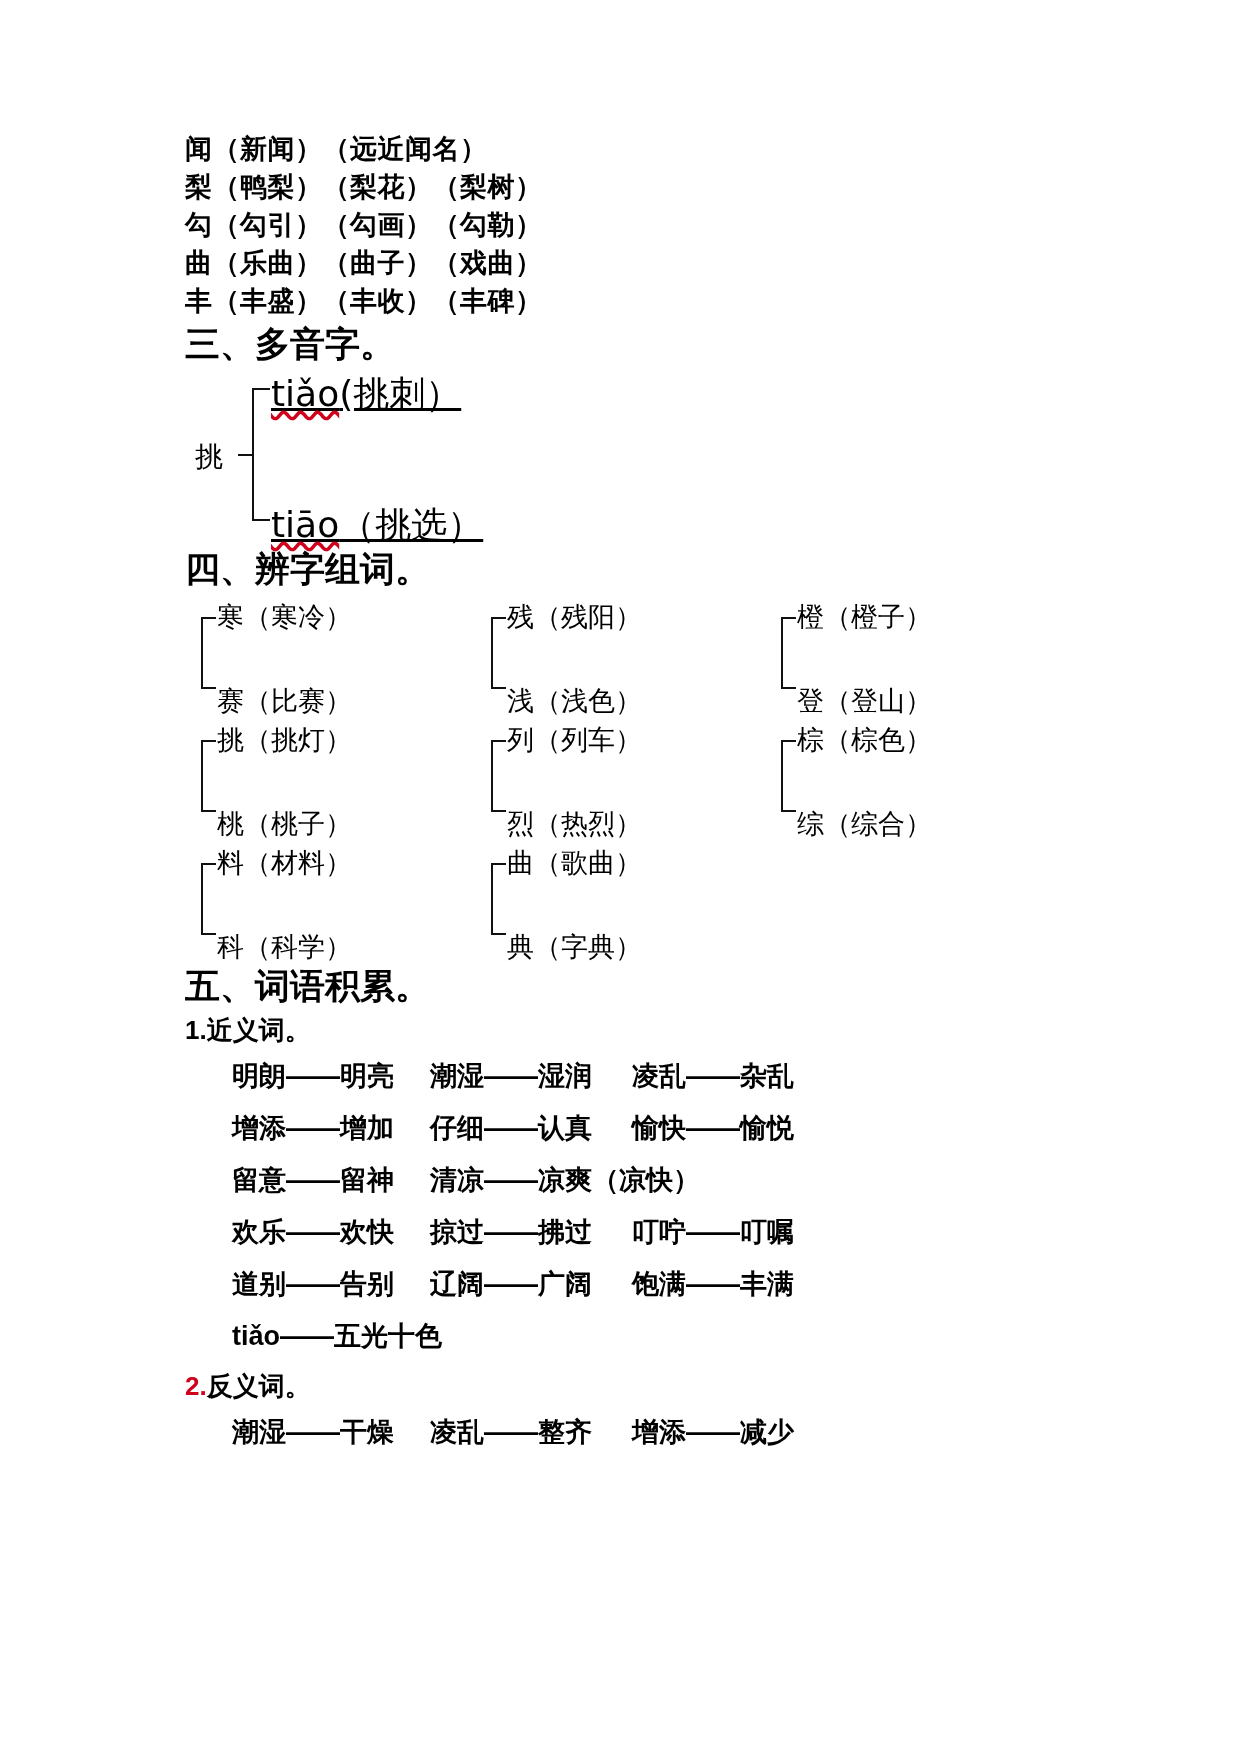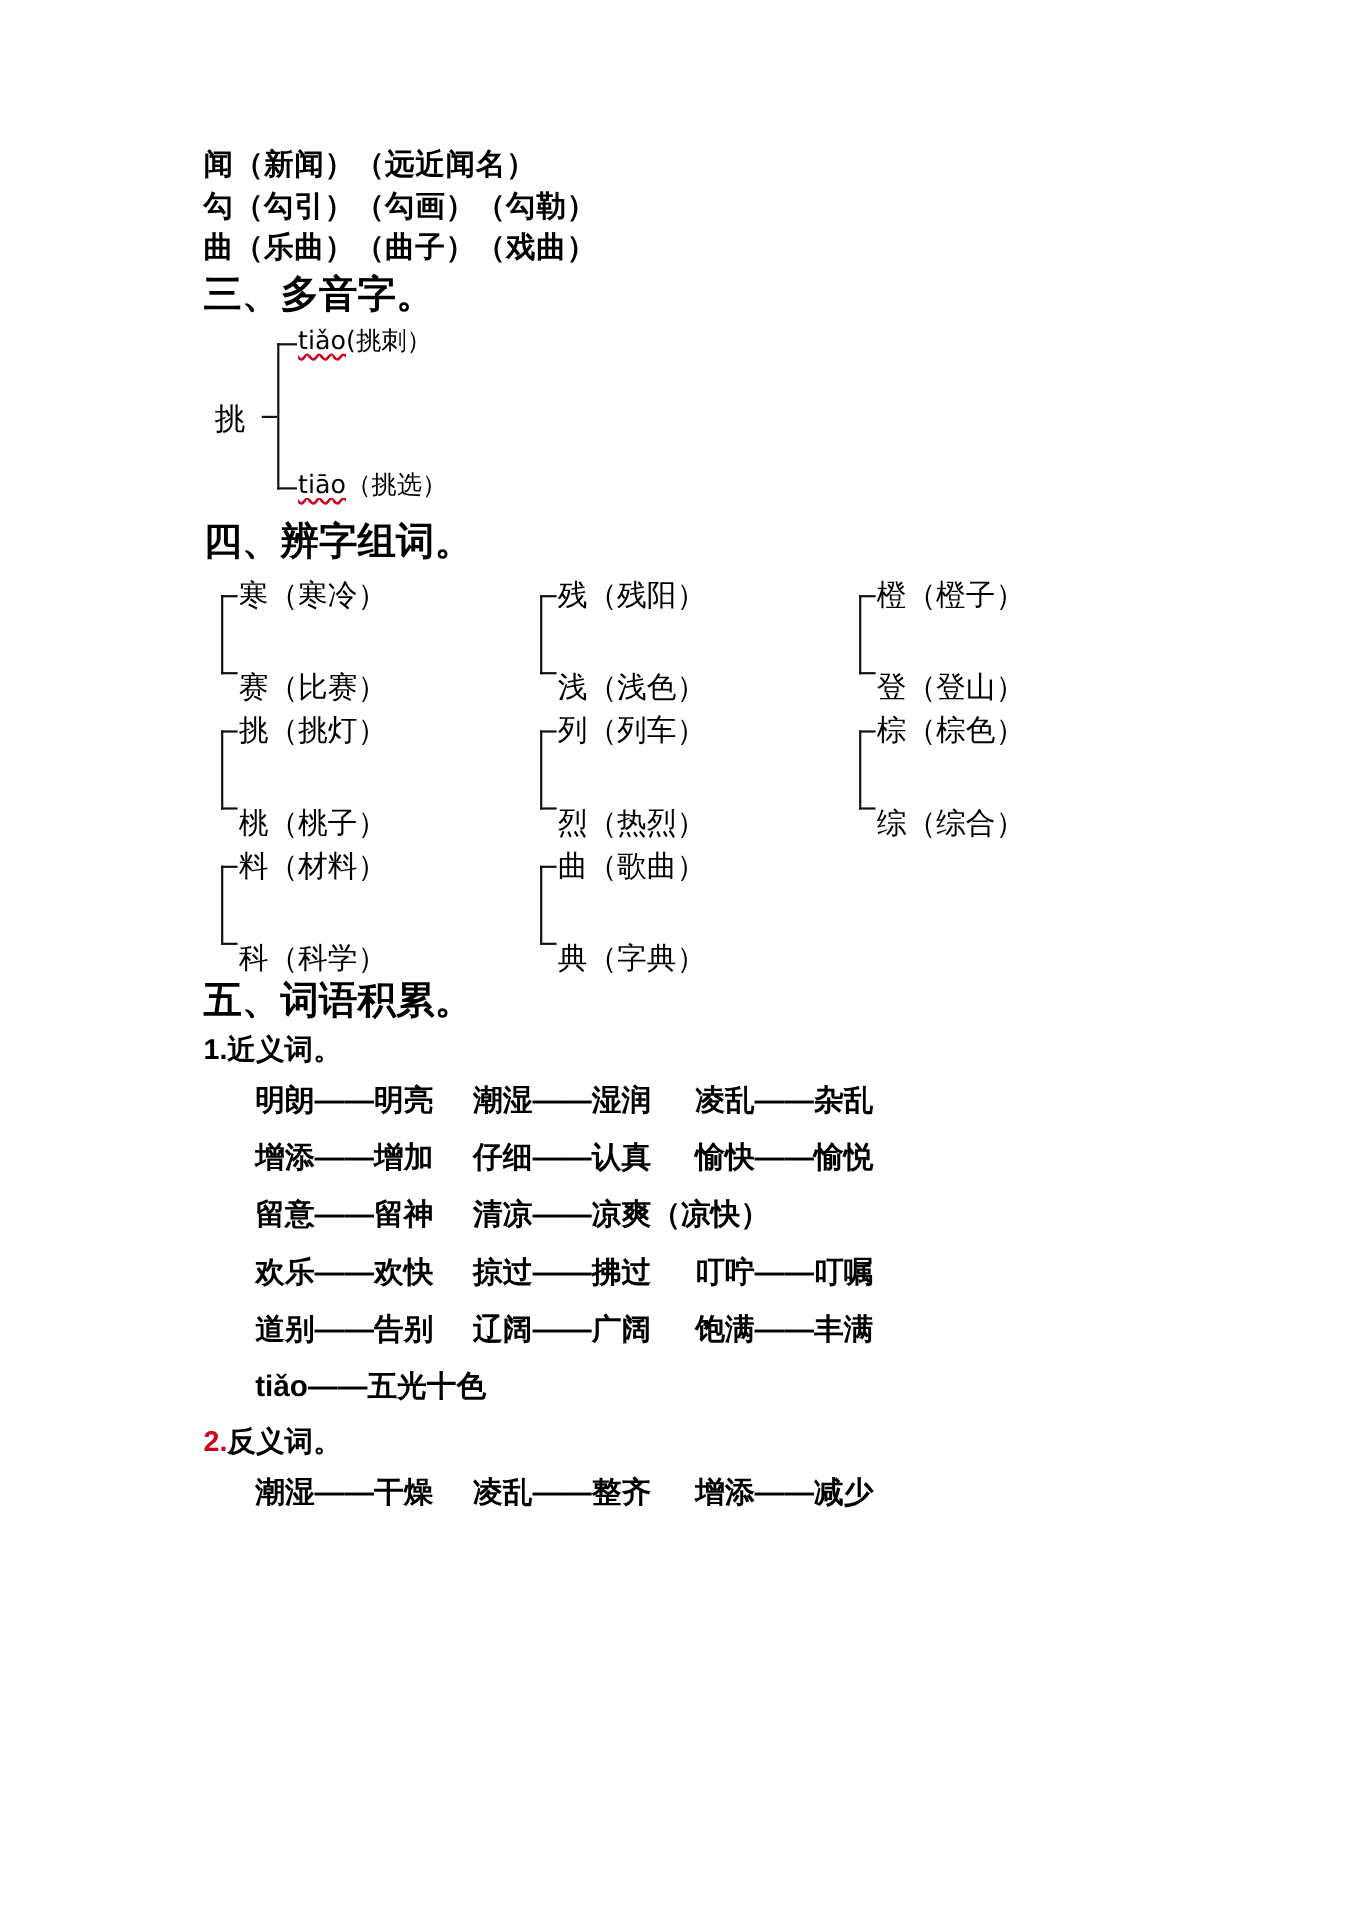--- a/index.html
+++ b/index.html
@@ -93,23 +93,24 @@
     position: absolute;
     left: 57px;
     top: 149px;
     width: 18px;
     height: 2px;
     background: #111;
   }
   .poly .entry {
     position: absolute;
     left: 76px;
-    font-size: 23px;
+    font-size: 36px;
     font-family: "DejaVu Sans", sans-serif;
     white-space: nowrap;
+    text-decoration: underline;
   }
   .poly .entry.e1 { top: 0px; }
   .poly .entry.e2 { top: 131px; }
   .wavy {
     text-decoration: underline;
     text-decoration-style: wavy;
     text-decoration-color: #d0021b;
     text-underline-offset: 4px;
   }
 
@@ -178,22 +179,24 @@
   .gap-b { width: 40px; display:inline-block; }
 </style>
 </head>
 <body>
 
 <div class="page">
   <div class="content">
 
     <div>
       <div class="wordline">闻（新闻）（远近闻名）</div>
+      <div class="wordline">梨（鸭梨）（梨花）（梨树）</div>
       <div class="wordline">勾（勾引）（勾画）（勾勒）</div>
       <div class="wordline">曲（乐曲）（曲子）（戏曲）</div>
+      <div class="wordline">丰（丰盛）（丰收）（丰碑）</div>
     </div>
 
     <div class="section-head">三、多音字。</div>
 
     <div class="poly">
       <span class="char">挑</span>
       <span class="stem"></span>
       <span class="vbar"></span>
       <span class="arm-top"></span>
       <span class="arm-bot"></span>

